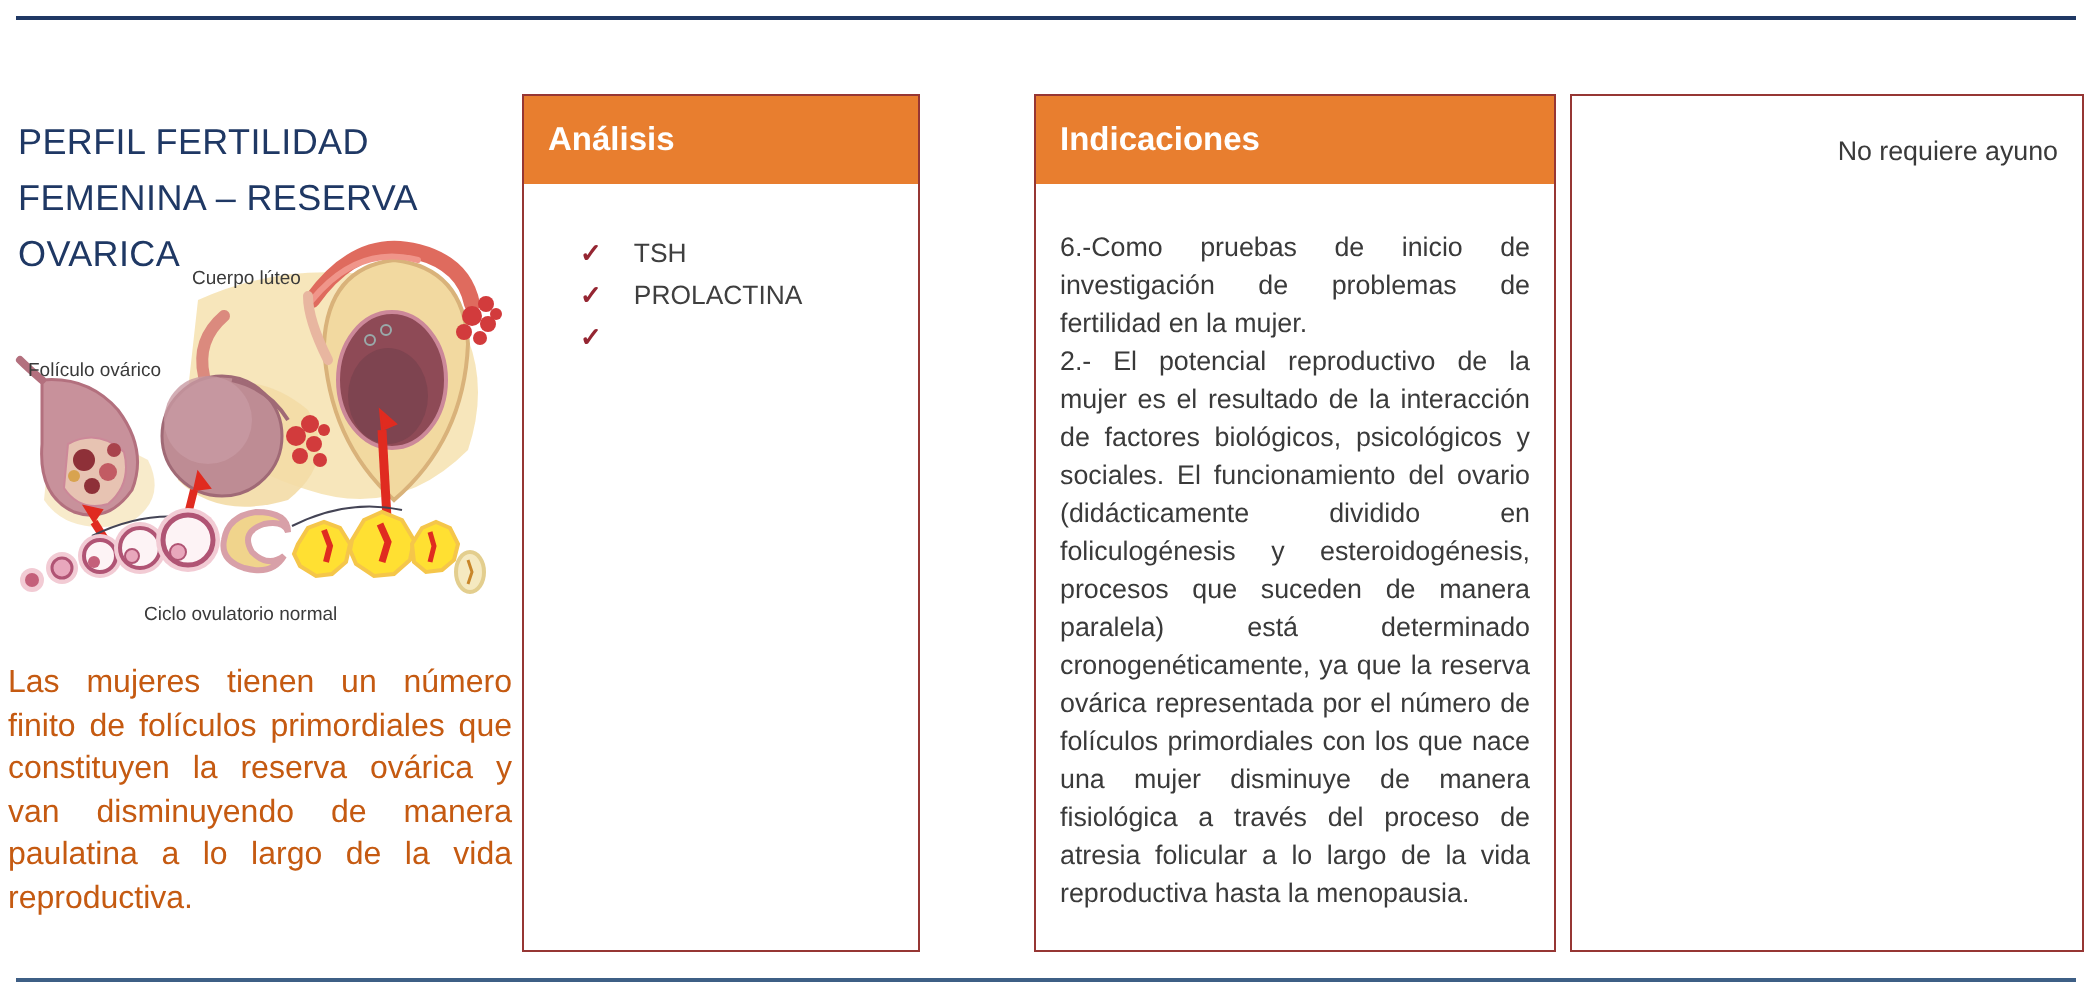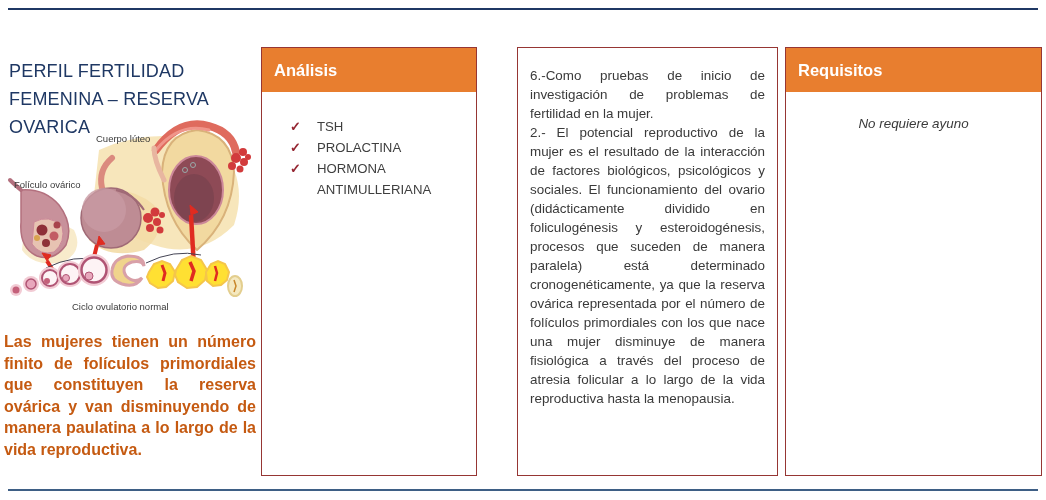--- a/index.html
+++ b/index.html
@@ -26,29 +26,29 @@
     position:absolute;left:9px;top:16px;width:210px;
     color:var(--navy);font-size:18px;font-weight:normal;line-height:28px;
     letter-spacing:.2px;
     margin-top:41px;
   }
 
   .figure{position:absolute;left:4px;top:110px;width:250px;height:220px;}
 
   .intro{
     position:absolute;left:4px;top:331px;width:252px;
-    color:var(--burnt);font-size:16px;font-weight:bold;line-height:21.5px;
+    color:var(--burnt);font-size:16px;font-weight:normal;line-height:21.5px;
     text-align:justify;
   }
 
   .card{
     position:absolute;top:47px;height:429px;
     border:1.5px solid var(--border-red);background:#fff;
   }
-  .card-1{left:261px;width:216px;}
+  .card-1{left:261px;width:199px;}
   .card-2{left:517px;width:261px;}
   .card-3{left:785px;width:257px;}
   .card-header{
     height:48px;background:var(--orange);
     border-bottom:4px solid #ffffff;
     display:flex;align-items:center;padding:0 12px;
     color:#ffffff;font-size:16.5px;font-weight:bold;
   }
   .card-body{
     padding:18px 12px 0 12px;
@@ -179,33 +179,32 @@
       <li>
         <span class="check">✓</span>
         <span>TSH</span>
       </li>
       <li>
         <span class="check">✓</span>
         <span>PROLACTINA</span>
       </li>
       <li>
         <span class="check">✓</span>
-        <span>HORMONA ANTIMULLERIANA</span>
       </li>
     </ul>
   </div>
 </section>
 
 <section class="card card-2">
+  <header class="card-header">
+    <span>Indicaciones</span>
+  </header>
   <div class="card-body">
     <p>6.-Como pruebas de inicio de investigación de problemas de fertilidad en la mujer.</p>
     <p>2.- El potencial reproductivo de la mujer es el resultado de la interacción de factores biológicos, psicológicos y sociales. El funcionamiento del ovario (didácticamente dividido en foliculogénesis y esteroidogénesis, procesos que suceden de manera paralela) está determinado cronogenéticamente, ya que la reserva ovárica representada por el número de folículos primordiales con los que nace una mujer disminuye de manera fisiológica a través del proceso de atresia folicular a lo largo de la vida reproductiva hasta la menopausia.</p>
   </div>
 </section>
 
 <section class="card card-3">
-  <header class="card-header">
-    <span>Requisitos</span>
-  </header>
   <div class="card-body">
-    <p style="text-align:center;font-style:italic;">No requiere ayuno</p>
+    <p style="text-align:right;">No requiere ayuno</p>
   </div>
 </section>
 
 </body></html>

